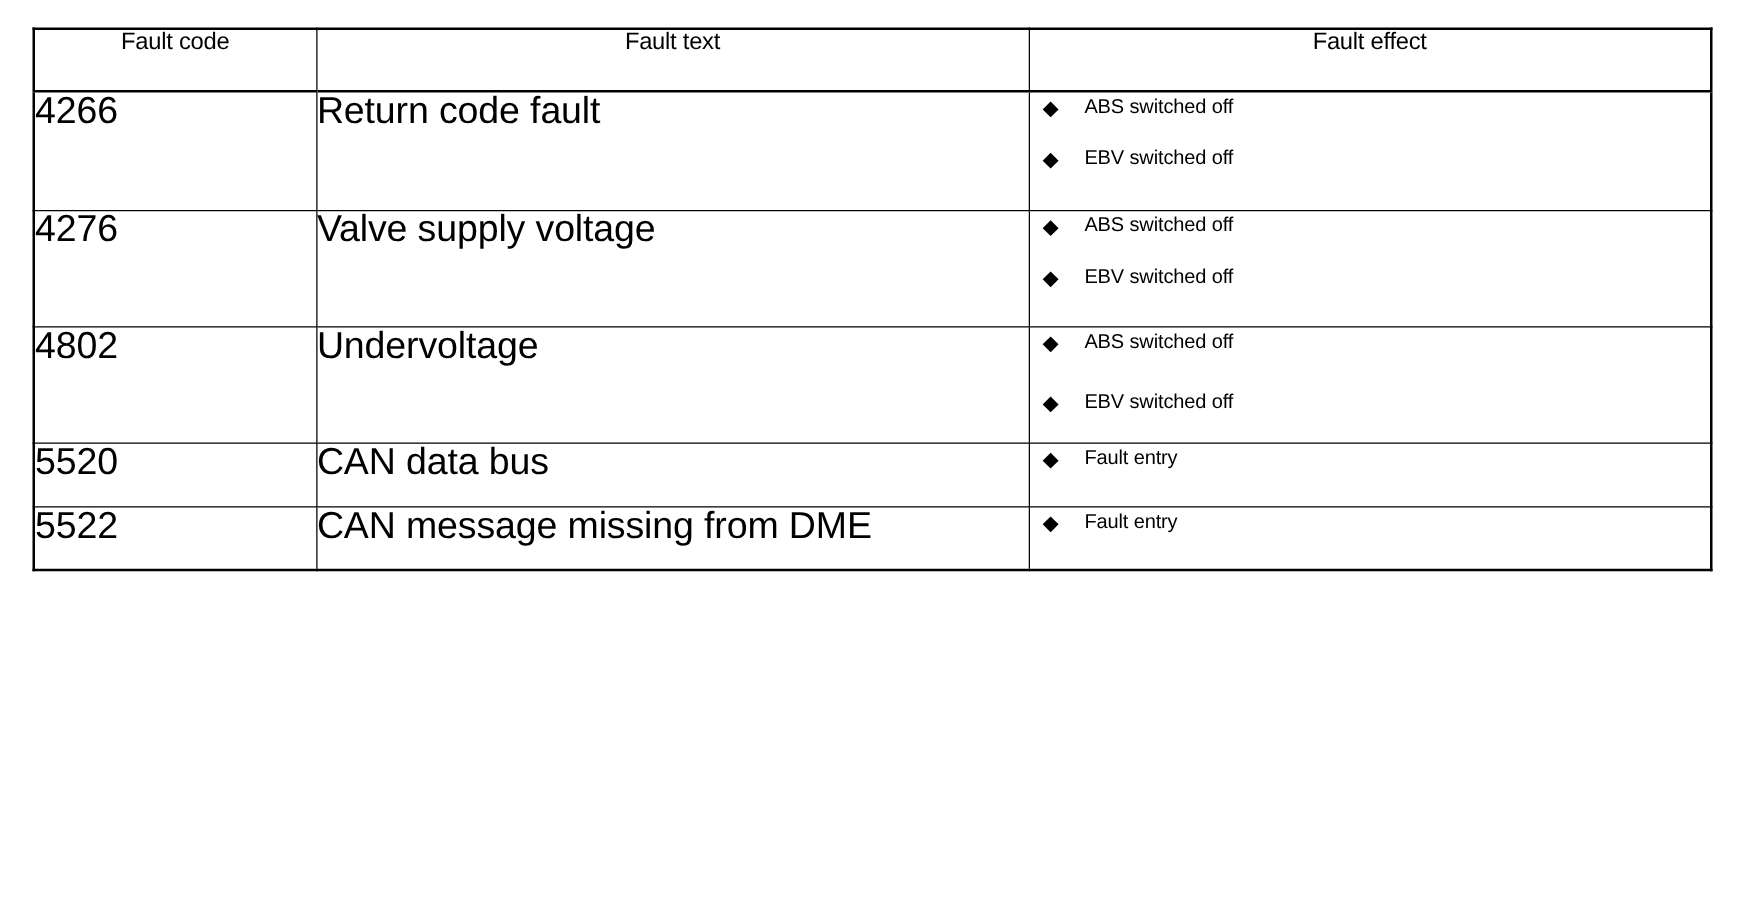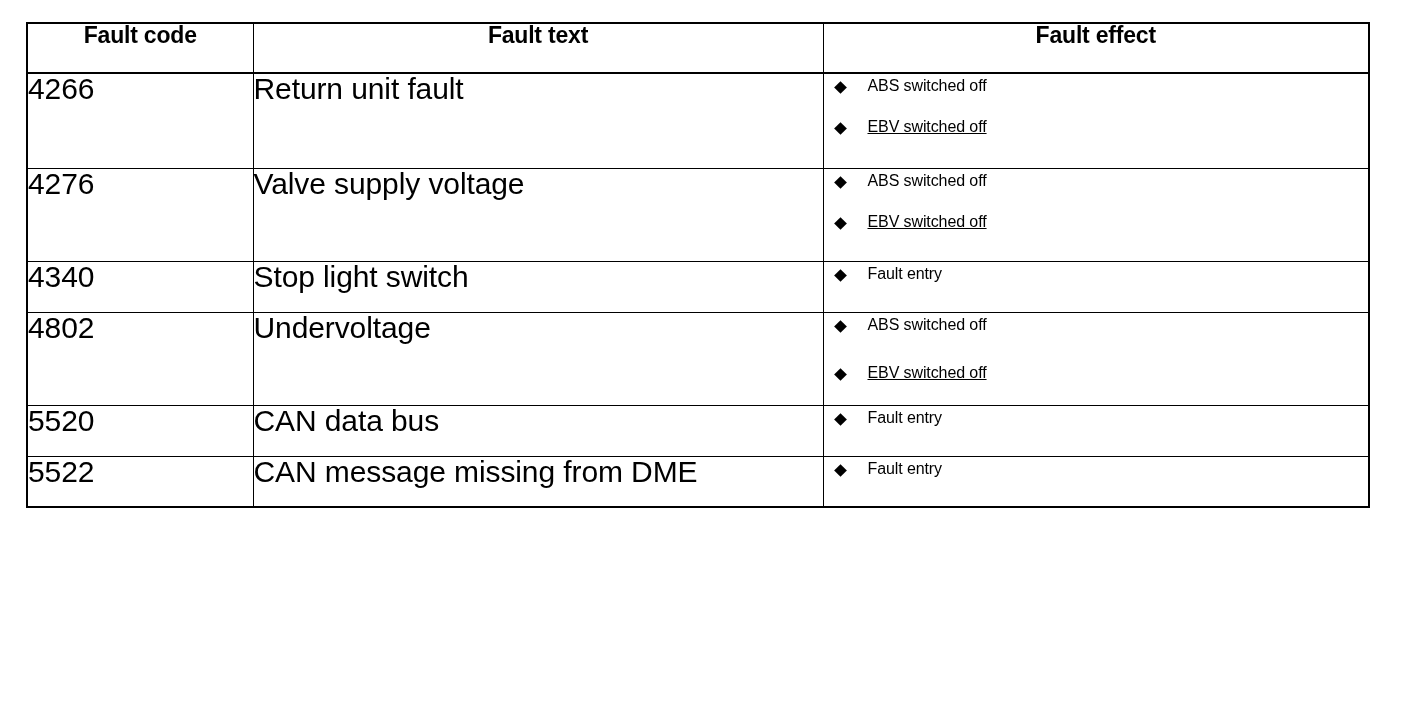--- a/index.html
+++ b/index.html
@@ -52,22 +52,22 @@
   .col-code   { width: 226px; }
   .col-text   { width: 570px; }
   .col-effect { width: 546px; }
 
   
   .hdr-row th {
     height: 48px;
     border-bottom: 2px solid #000000;
   }
   .hdr-cell {
-    font-weight: bold;
-    font-size: 23px;
+    font-weight: normal;
+    font-size: 19px;
     line-height: 1;
     letter-spacing: -0.2px;
     padding: 12px 0 0 12px;
     font-stretch: condensed;
     white-space: nowrap;
   }
 
   
   .cell-code,
   .cell-text {
@@ -91,21 +91,20 @@
   .effect-item {
     position: relative;
     font-size: 16px;
     line-height: 1;
     letter-spacing: -0.1px;
     padding: 4px 0 0 44px;
     white-space: nowrap;
   }
   .effect-item + .effect-item {
     margin-top: 21px;
-    text-decoration: underline;
   }
   
   .effect-list.loose .effect-item + .effect-item {
     margin-top: 28px;
   }
 
   .bullet-icon {
     position: absolute;
     left: 12px;
     top: 9px;
@@ -138,44 +137,35 @@
         <th class="hdr-cell">Fault code</th>
         <th class="hdr-cell">Fault text</th>
         <th class="hdr-cell">Fault effect</th>
       </tr>
     </thead>
 
     <tbody id="table-body">
 
     <tr class="row-h94">
           <td class="cell-code">4266</td>
-          <td class="cell-text">Return unit fault</td>
+          <td class="cell-text">Return code fault</td>
           <td class="cell-effect">
             <ul class="effect-list">
               <li class="effect-item"><span class="bullet-icon"></span><span>ABS switched off</span></li>
               <li class="effect-item"><span class="bullet-icon"></span><span>EBV switched off</span></li>
             </ul>
           </td>
         </tr>
         <tr class="row-h92">
           <td class="cell-code">4276</td>
           <td class="cell-text">Valve supply voltage</td>
           <td class="cell-effect">
             <ul class="effect-list">
               <li class="effect-item"><span class="bullet-icon"></span><span>ABS switched off</span></li>
               <li class="effect-item"><span class="bullet-icon"></span><span>EBV switched off</span></li>
-            </ul>
-          </td>
-        </tr>
-        <tr class="row-h50">
-          <td class="cell-code">4340</td>
-          <td class="cell-text">Stop light switch</td>
-          <td class="cell-effect">
-            <ul class="effect-list">
-              <li class="effect-item"><span class="bullet-icon"></span><span>Fault entry</span></li>
             </ul>
           </td>
         </tr>
         <tr class="row-h92">
           <td class="cell-code">4802</td>
           <td class="cell-text">Undervoltage</td>
           <td class="cell-effect">
             <ul class="effect-list loose">
               <li class="effect-item"><span class="bullet-icon"></span><span>ABS switched off</span></li>
               <li class="effect-item"><span class="bullet-icon"></span><span>EBV switched off</span></li>

